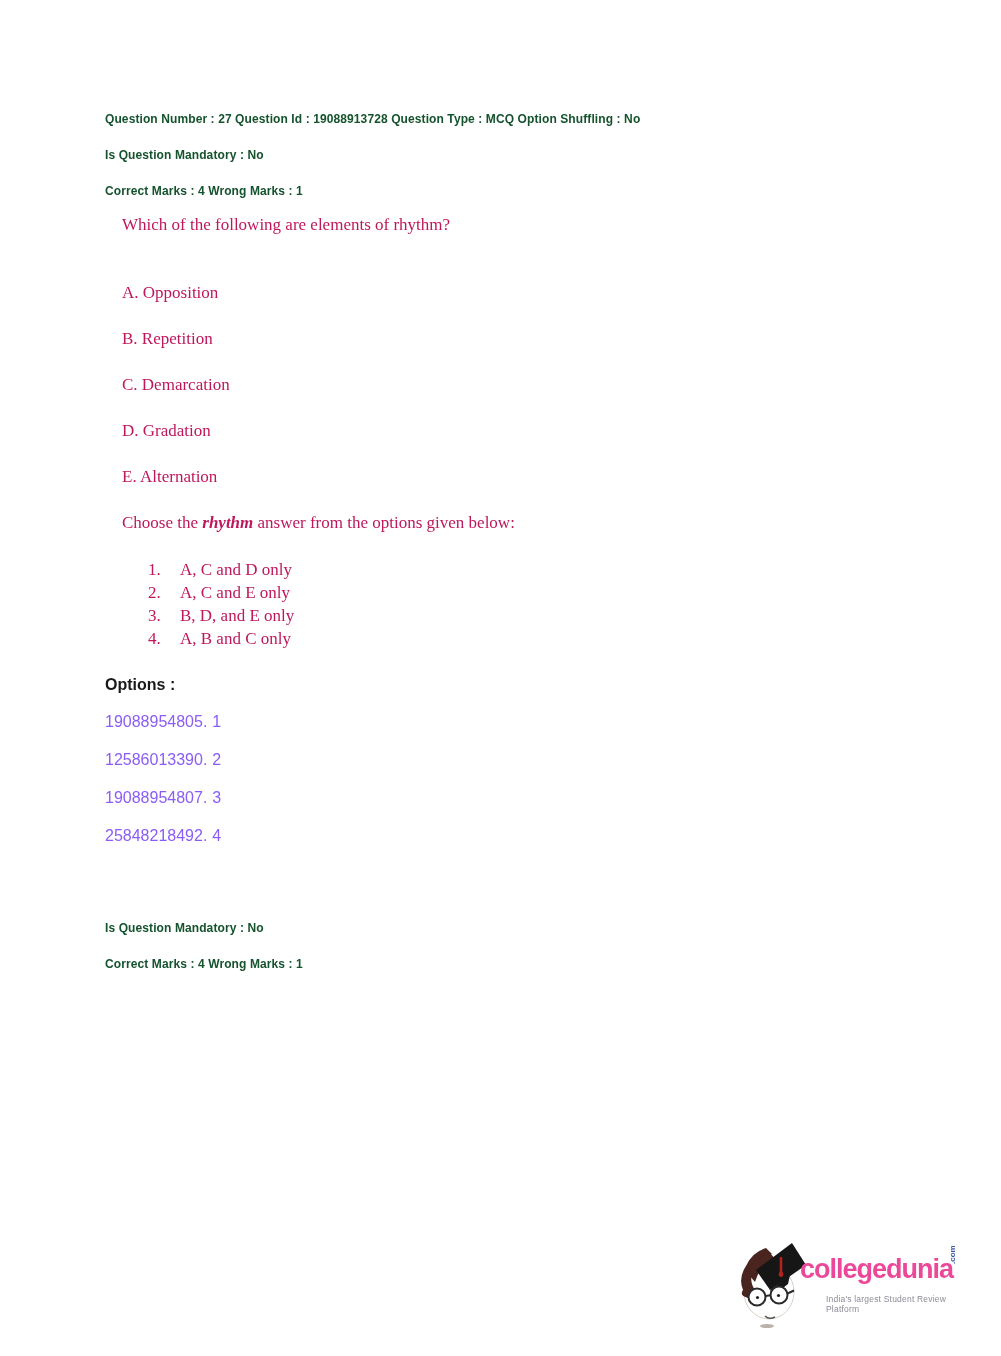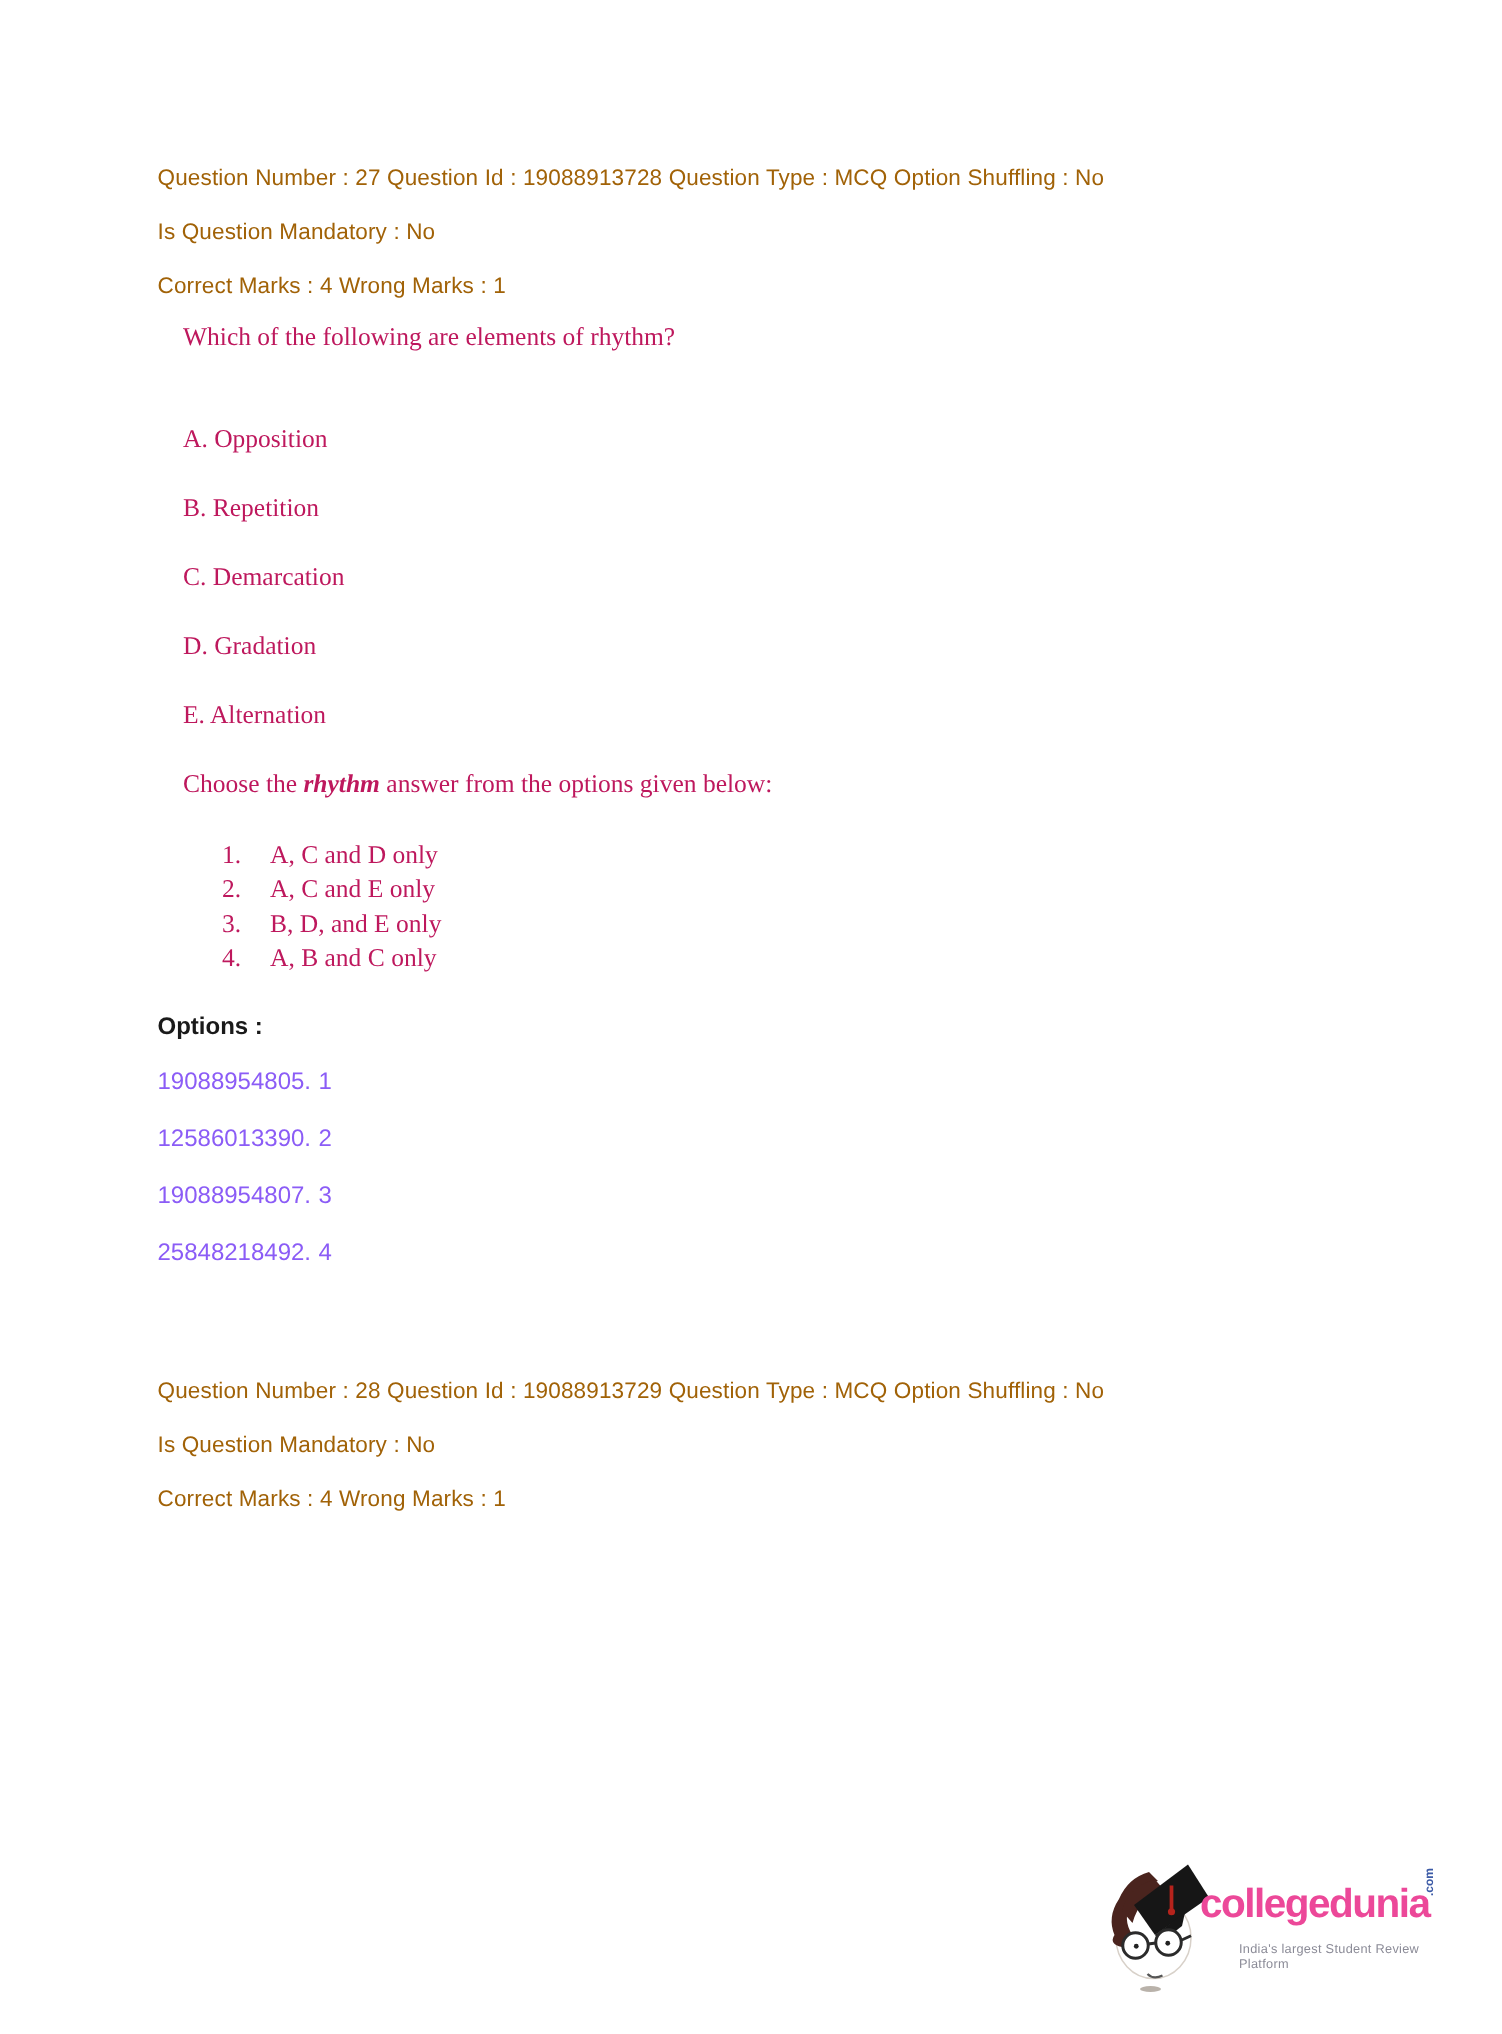--- a/index.html
+++ b/index.html
@@ -7,22 +7,22 @@
   body {
     width:1001px; height:1356px; position:relative;
     font-family:"Liberation Sans", sans-serif;
     color:#1c1c1c; overflow:hidden;
   }
   .abs { position:absolute; }
 
   
   .q-header { left:105px; width:830px; }
   .q-header .meta-line {
-    font-size:15px; font-weight:normal; line-height:36px;
-    color:#a16207; letter-spacing:0.1px;
+    font-size:12px; font-weight:bold; line-height:36px;
+    color:#14532d; letter-spacing:0.1px;
   }
 
   
   .serif { font-family:"Liberation Serif", serif; color:#be185d; }
   .question-text { left:122px; top:214px; font-size:17px; line-height:22px; }
   .statements { left:122px; top:282px; }
   .statements .statement { font-size:17px; line-height:22px; margin-bottom:24px; }
   .choose-line { left:122px; top:512px; font-size:17px; line-height:22px; }
   .choose-line .em { font-weight:bold; font-style:italic; }
 
@@ -99,21 +99,20 @@
   </div>
   <div class="option-row">
     <span>19088954807.</span><span class="opt-val">3</span>
   </div>
   <div class="option-row">
     <span>25848218492.</span><span class="opt-val">4</span>
   </div>
 </div>
 
 <div class="abs q-header" style="top:910px;">
-  <div class="meta-line">Question Number : 28 Question Id : 19088913729 Question Type : MCQ Option Shuffling : No</div>
   <div class="meta-line">Is Question Mandatory : No</div>
   <div class="meta-line">Correct Marks : 4 Wrong Marks : 1</div>
 </div>
 
 <div class="abs logo">
   <svg class="mascot" width="72" height="90" viewBox="0 0 72 90">
 
     <ellipse cx="33" cy="52" rx="25" ry="27" fill="#ffffff" stroke="#d8d1c9" stroke-width="1"></ellipse>
 
     <path d="M10 26 Q2 38 7 50 Q3 56 12 58 L19 50 Q12 40 18 28 Q24 16 36 14 L30 8 Q16 12 10 26 Z" fill="#4a241e"></path>

